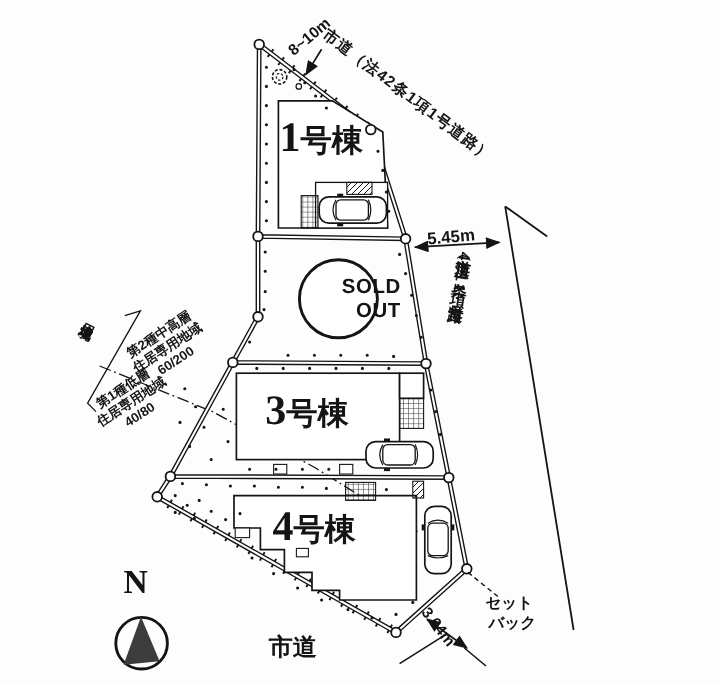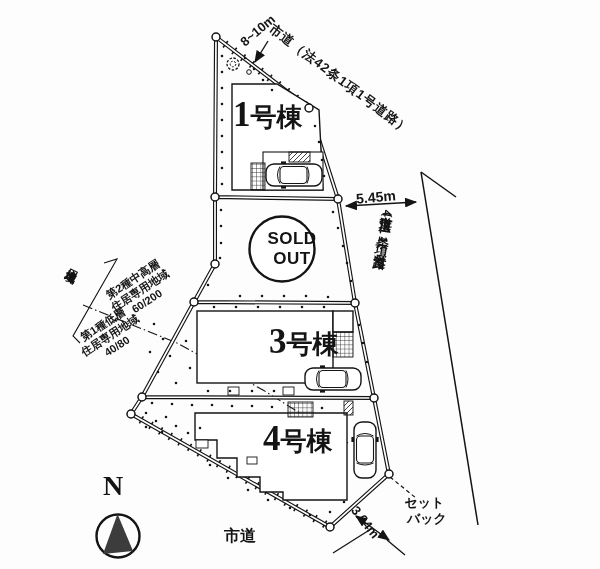--- a/index.html
+++ b/index.html
@@ -5,37 +5,37 @@
   html,body{margin:0;padding:0;background:#fff;}
   .stage{position:relative;width:600px;height:569px;background:#fdfdfd;overflow:hidden;
          font-family:"Liberation Sans",sans-serif;color:#141414;}
   .stage svg{position:absolute;left:0;top:0;}
   .lbl{position:absolute;font-weight:bold;color:#141414;white-space:nowrap;}
   .road-top{left:276px;top:20px;font-size:13px;letter-spacing:1px;transform:rotate(37deg);transform-origin:0 0;}
   .w810{left:242px;top:36px;font-size:13px;transform:rotate(-40deg);transform-origin:0 50%;}
   .d545{left:356px;top:189px;font-size:14px;transform:rotate(-5deg);}
   .road-right{left:379px;top:206px;font-size:13px;letter-spacing:1px;writing-mode:vertical-rl;
               text-orientation:mixed;height:182px;transform:rotate(9deg);transform-origin:50% 0;}
-  .road-bottom{left:224px;top:526px;font-size:16px;}
+  .road-bottom{left:224px;top:526px;font-size:20px;}
   .road-bottom-sub{left:237px;top:547px;font-size:14.5px;}
   .w364{left:360px;top:503px;font-size:13px;transform:rotate(52deg);transform-origin:0 0;}
   .setback{left:402px;top:495px;font-size:13px;line-height:1.2;text-align:center;}
   .setback .l2{padding-left:5px;}
   .zone{width:84px;font-size:11px;line-height:1.18;text-align:center;transform:rotate(-33deg);}
   .zone1{left:98px;top:271px;}
   .zone2{left:68px;top:316px;}
   .zboundary{left:70px;top:262px;font-size:11px;letter-spacing:.5px;writing-mode:vertical-rl;
              transform:rotate(26deg);transform-origin:50% 0;}
   .plotlbl{line-height:1;}
   .plotlbl .num{font-family:"Liberation Serif",serif;font-size:35px;font-weight:bold;}
   .plotlbl .kanji{font-size:26px;font-weight:bold;}
   .p1{left:233px;top:97px;}
-  .p3{left:221px;top:324px;margin-left:48px;}
-  .p4{left:227px;top:421px;margin-left:36px;}
-  .sold{left:250px;top:229px;width:84px;text-align:center;font-size:17px;line-height:1.15;letter-spacing:.5px;}
+  .p3{left:221px;top:324px;}
+  .p4{left:227px;top:421px;}
+  .sold{left:250px;top:229px;width:84px;text-align:right;font-size:17px;line-height:1.15;letter-spacing:.5px;}
   .north{left:103px;top:470px;font-family:"Liberation Serif",serif;font-size:28px;}
 </style>
 </head>
 <body>
 
 <div class="stage">
 
 <svg width="600" height="569" viewBox="0 0 600 569">
   <defs>
     <marker id="ah" viewBox="0 0 10 8" refX="9" refY="4" markerWidth="9" markerHeight="7" orient="auto-start-reverse">

